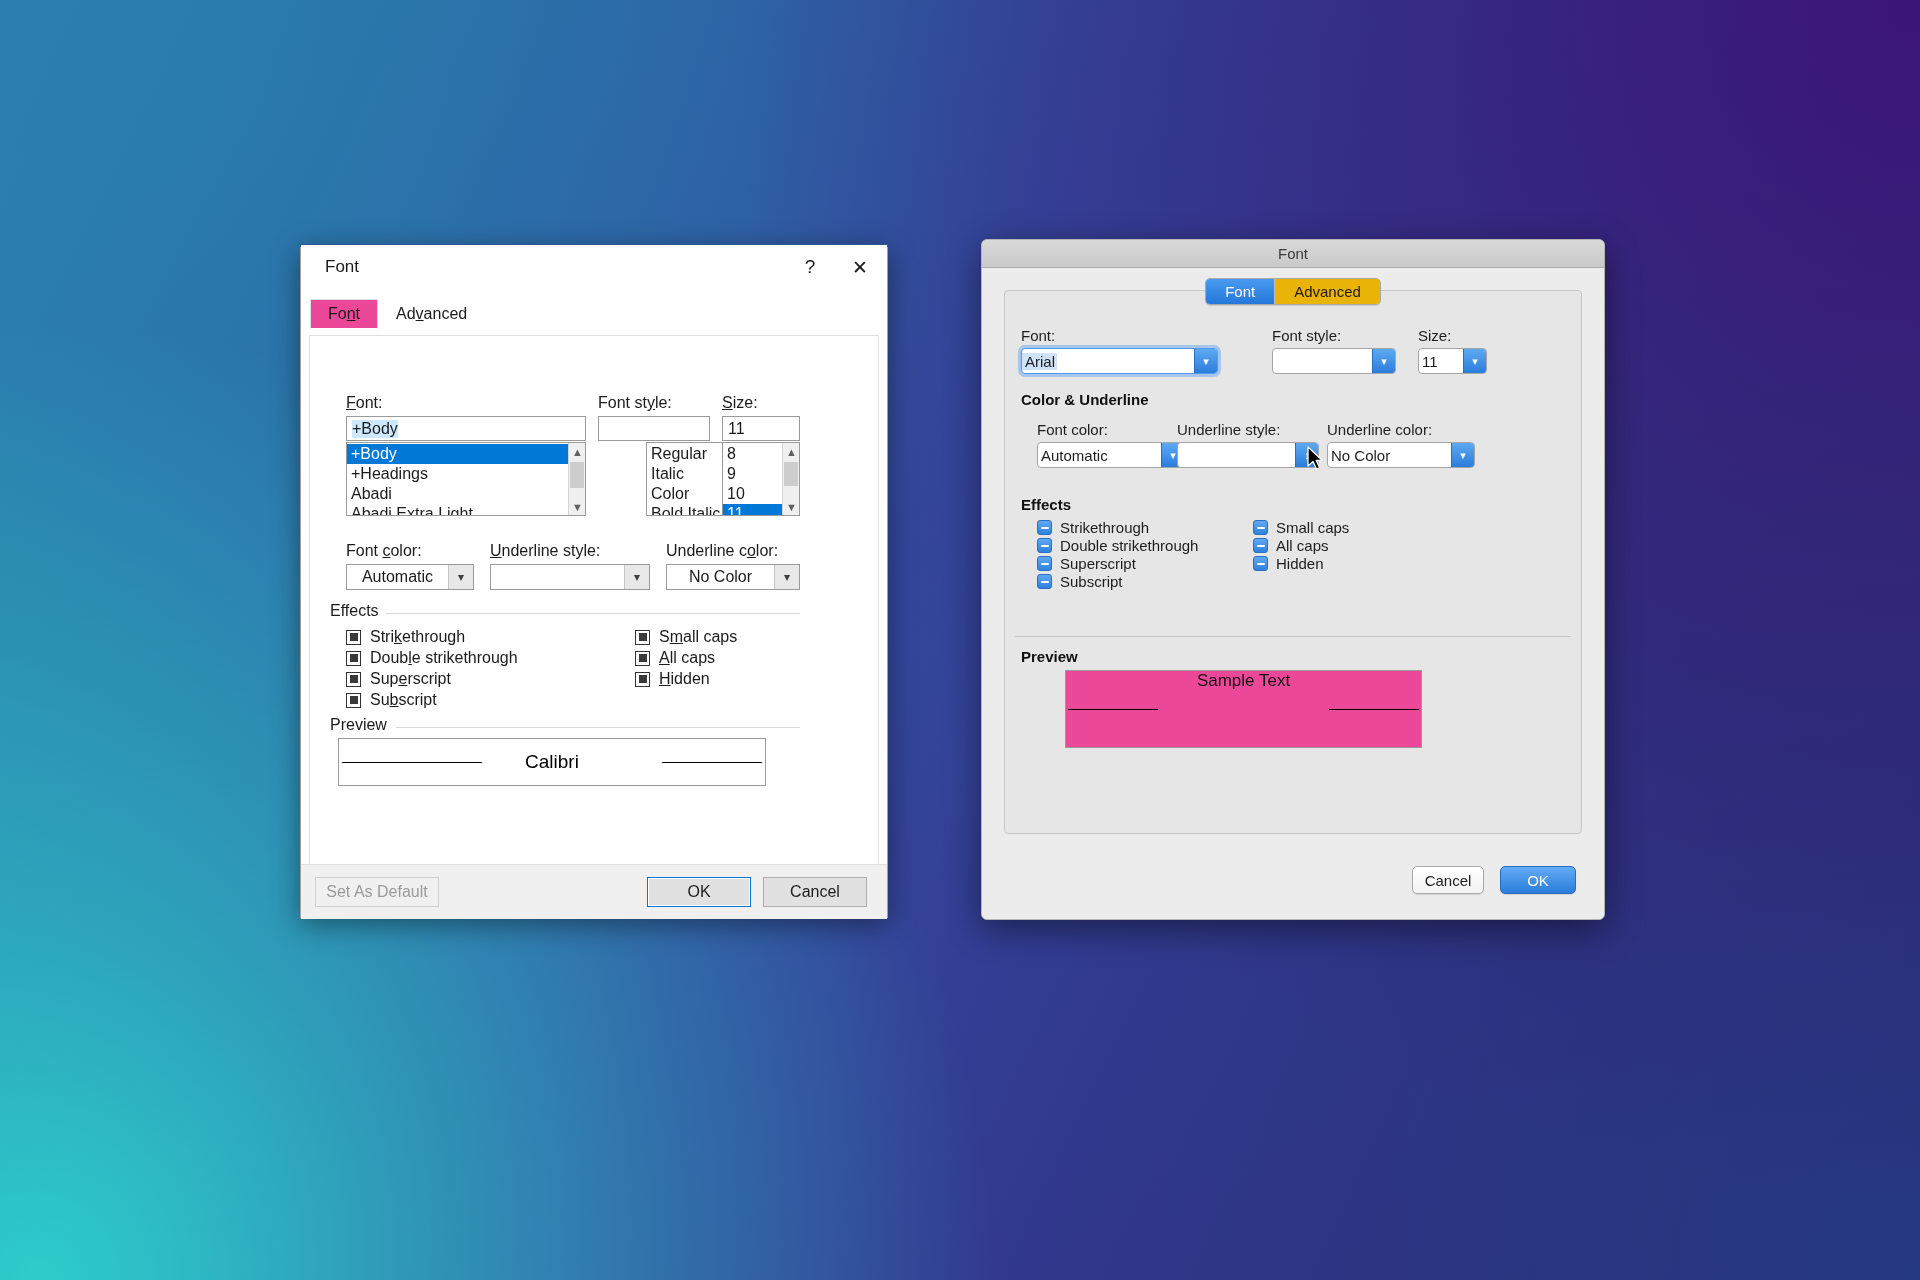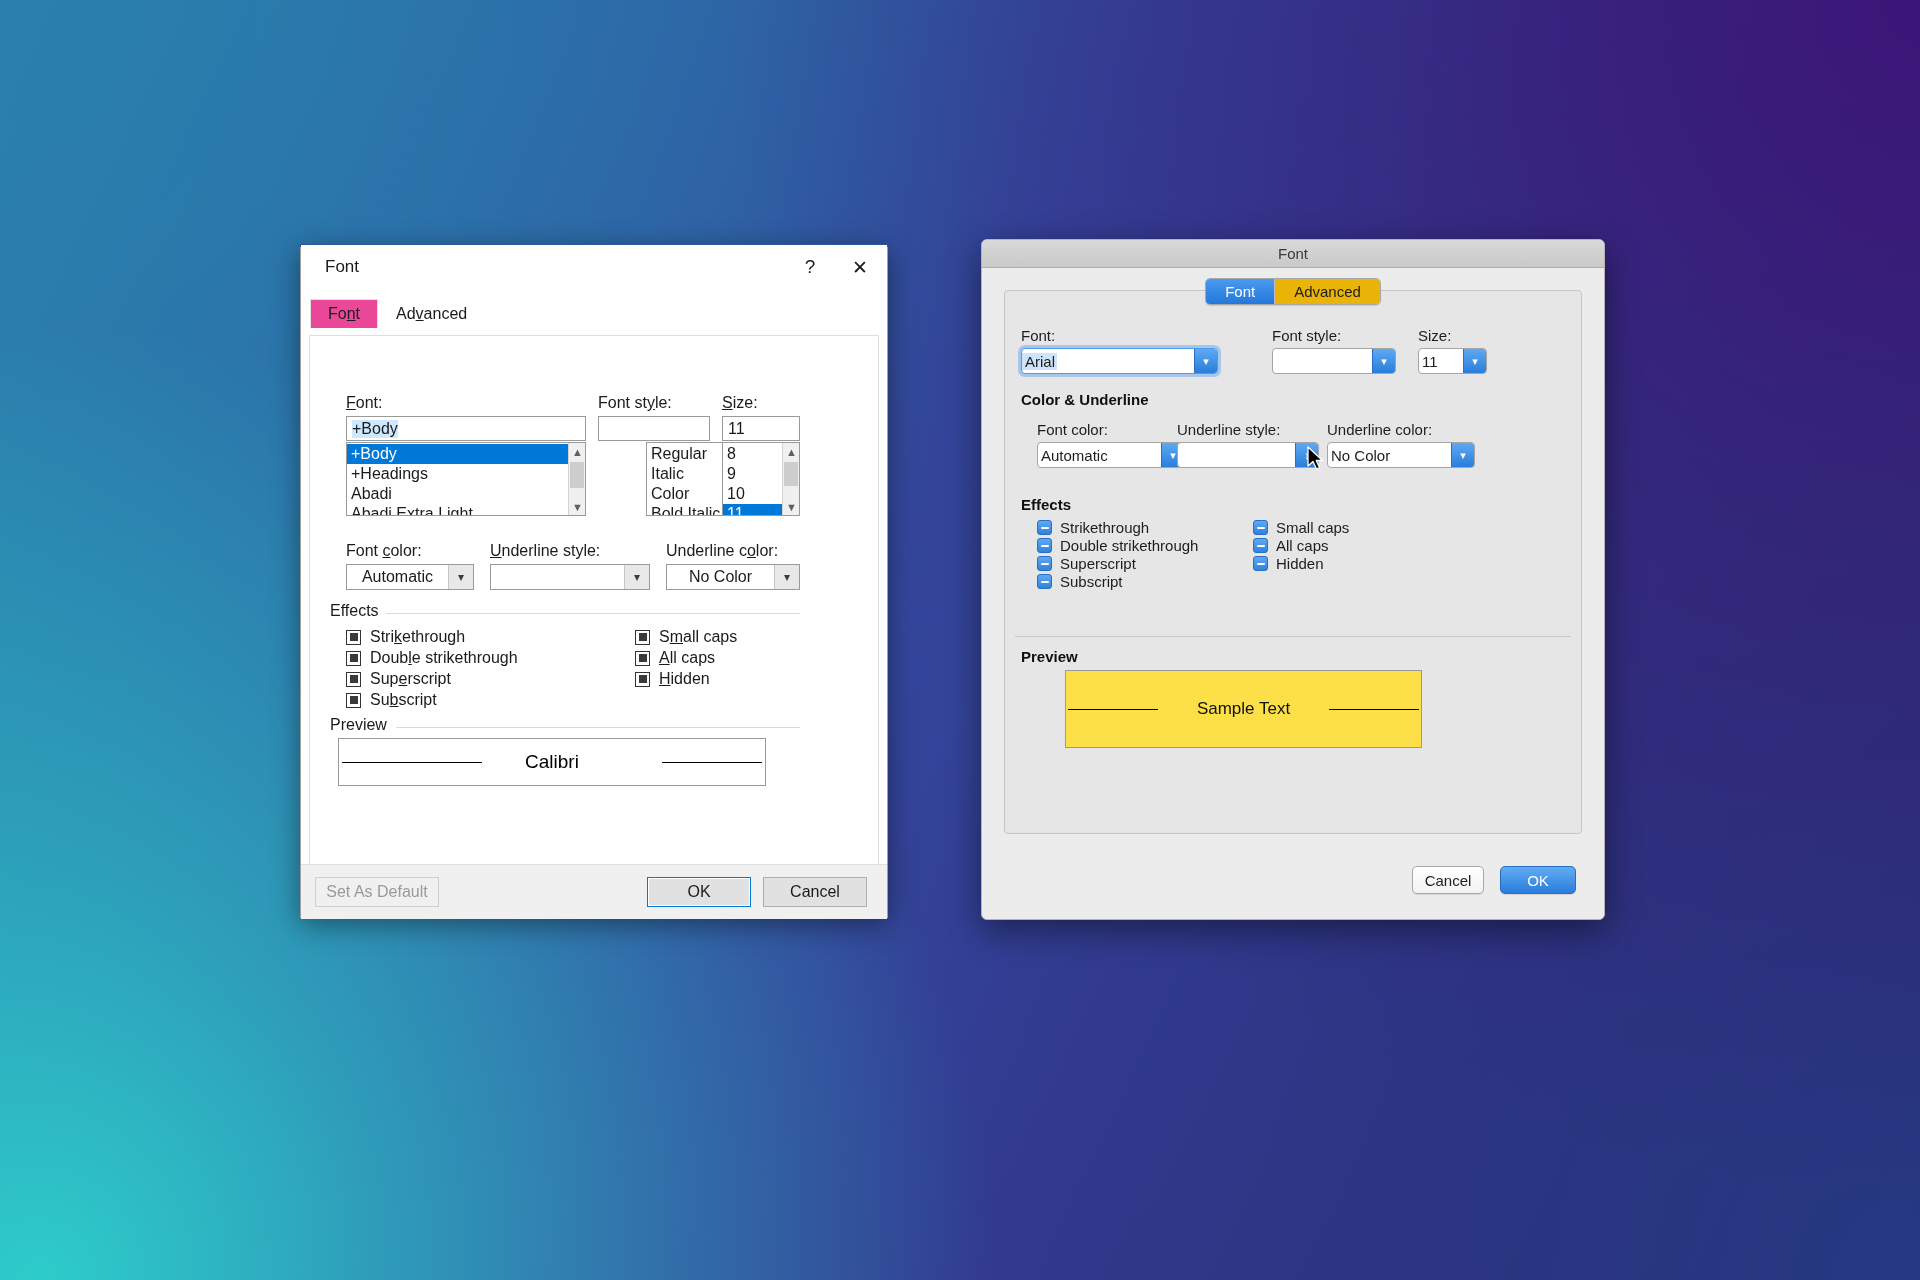--- a/index.html
+++ b/index.html
@@ -203,22 +203,22 @@
   .m-check .mbox{
     width:15px; height:15px; border-radius:3px; margin-right:8px; flex:0 0 auto;
     background:linear-gradient(#5ea9f2,#2f82df); border:1px solid #2a6fc0;
     display:flex; align-items:center; justify-content:center;
   }
   .m-check .mbox i{ display:block; width:8px; height:2px; background:#fff; border-radius:1px; }
 
   .m-divider{ position:absolute; height:1px; background:#c9c9c9; }
 
   .m-preview-box{
-    position:absolute; background:#fde047; border:1px solid #9a9a9a;
-    display:flex; align-items:center; justify-content:center;
+    position:absolute; background:#ec4899; border:1px solid #9a9a9a;
+    display:flex; justify-content:center;
   }
   .m-prev-rule{ position:absolute; height:1px; background:#000; top:50%; }
   .m-prev-text{ font-size:17px; color:#111; }
 
   .m-btn{
     position:absolute; height:28px; border-radius:5px; font-size:15px;
     display:flex; align-items:center; justify-content:center; cursor:default;
     border:1px solid #a8a8a8; background:linear-gradient(#ffffff,#f2f2f2); color:#1d1d1d;
     box-shadow:0 1px 1px rgba(0,0,0,0.10);
   }

